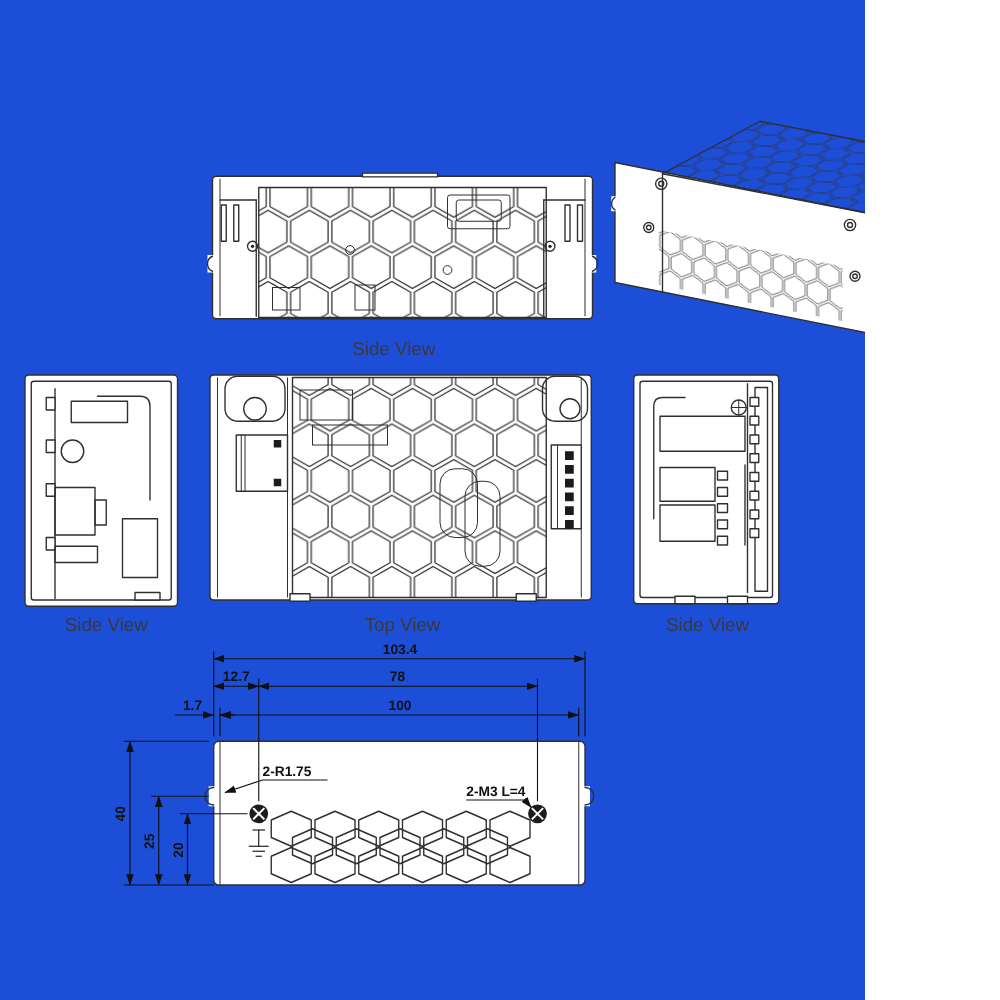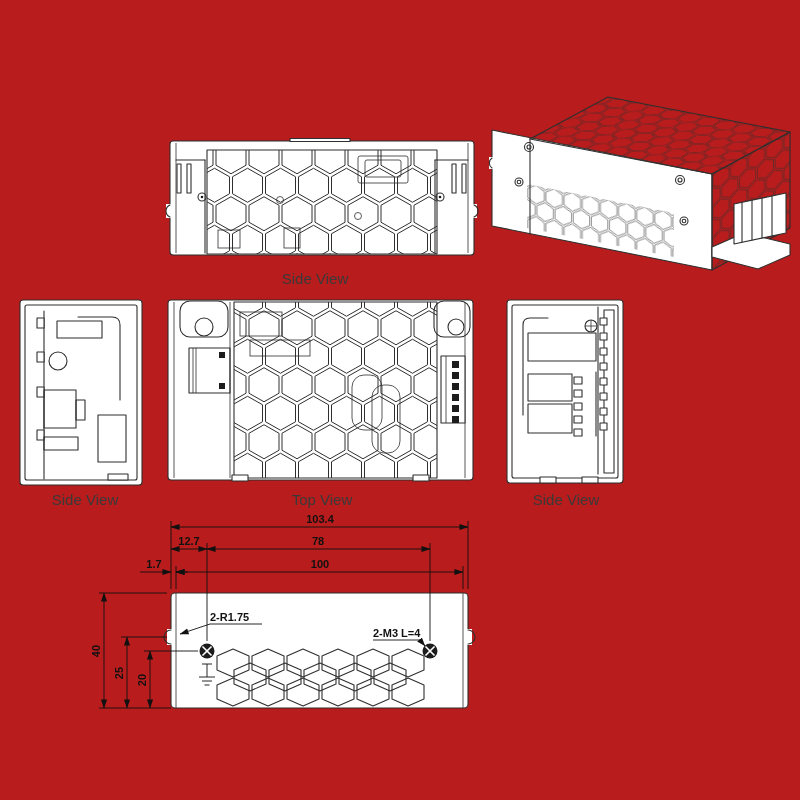--- a/index.html
+++ b/index.html
@@ -1,16 +1,16 @@
 <!DOCTYPE html>
 <html><head>
 <meta charset="utf-8">
 <style>
   html,body{margin:0;padding:0;background:#ffffff;}
-  .page{position:relative;width:800px;height:800px;background:#b91c1c;overflow:hidden;
+  .page{position:relative;width:692px;height:800px;background:#1d4ed8;overflow:hidden;
         font-family:"Liberation Sans", sans-serif;}
   svg{display:block;}
   .ln  {fill:none;stroke:#2f2f2f;stroke-width:1.1;stroke-linejoin:round;stroke-linecap:round;}
   .lnf {fill:#ffffff;stroke:#2f2f2f;stroke-width:1.1;stroke-linejoin:round;}
   .lnp {stroke:#2f2f2f;stroke-width:1.1;stroke-linejoin:round;}
   .thin{fill:none;stroke:#2f2f2f;stroke-width:0.8;}
   .dim {fill:none;stroke:#111111;stroke-width:0.9;stroke-linecap:butt;}
   .dimtxt{font-family:"Liberation Sans",sans-serif;font-size:11px;font-weight:bold;fill:#111111;}
   .note  {font-family:"Liberation Sans",sans-serif;font-size:11px;font-weight:bold;fill:#111111;}
   .lbl {font-family:"Liberation Sans",sans-serif;font-size:15px;fill:#3a3a3a;}

